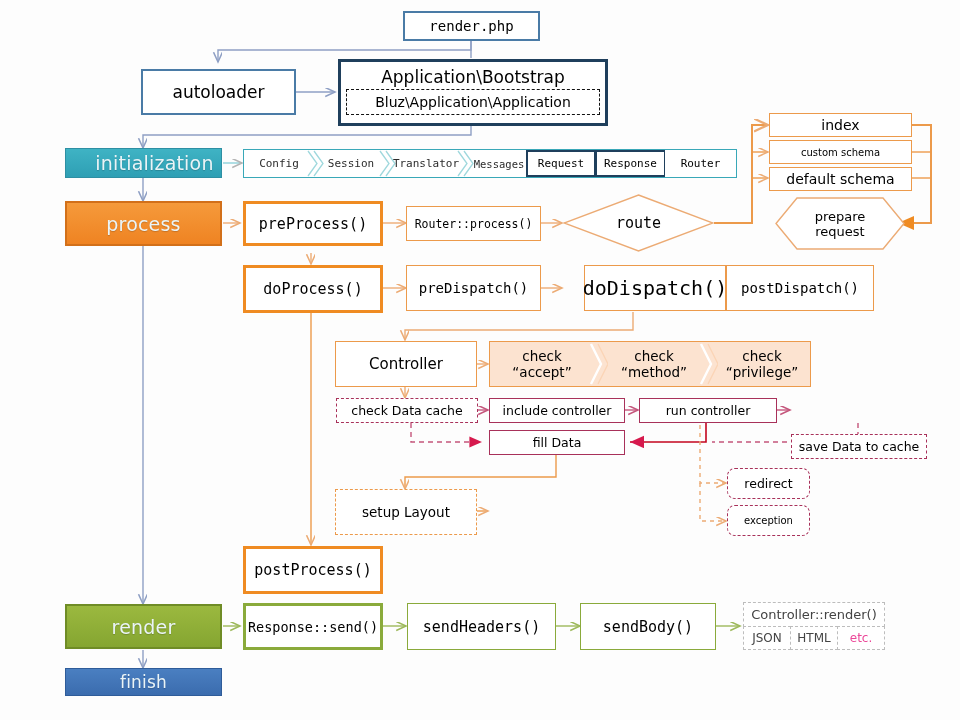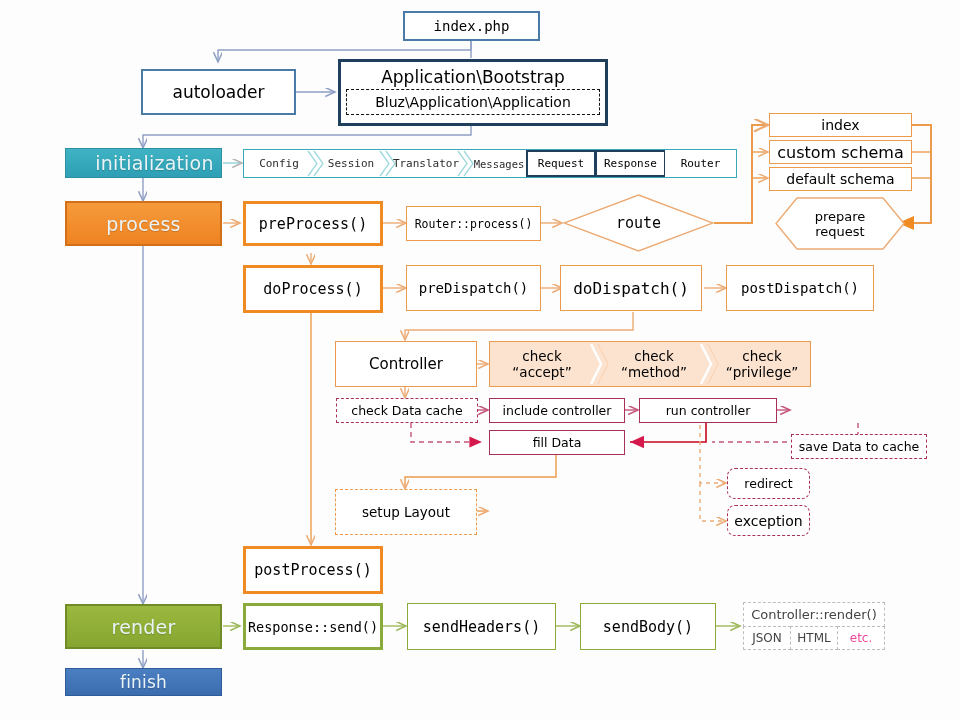--- a/index.html
+++ b/index.html
@@ -129,21 +129,21 @@
     <path d="M556,455 L556,477 L405,477 L405,489" fill="none" stroke="#ec9a4b" stroke-width="1.4" marker-end="url(#ar-orange)"></path>
 
     <path d="M477,511 L488,511" fill="none" stroke="#ec9a4b" stroke-width="1.4" marker-end="url(#ar-orange)"></path>
 
     <path d="M383,626 L406,626" fill="none" stroke="#9cb85a" stroke-width="1.4" marker-end="url(#ar-olive)"></path>
     <path d="M556,626 L580,626" fill="none" stroke="#9cb85a" stroke-width="1.4" marker-end="url(#ar-olive)"></path>
     <path d="M716,626 L740,626" fill="none" stroke="#9cb85a" stroke-width="1.4" marker-end="url(#ar-olive)"></path>
   </svg>
 
   <div class="node mono b-steel" style="left:403px;top:11px;width:137px;height:30px;font-size:14px;">
-    <span>index.php</span>
+    <span>render.php</span>
   </div>
 
   <div class="node sans b-steel" style="left:141px;top:69px;width:155px;height:46px;font-size:17px;">
     <span>autoloader</span>
   </div>
 
   <div class="node b-navy" style="left:338px;top:59px;width:270px;height:67px;flex-direction:column;justify-content:flex-start;padding-top:3px;">
     <div class="sans" style="font-size:17px;line-height:24px;">Application\Bootstrap</div>
     <div class="node sans b-dash-black" style="position:static;width:254px;height:26px;font-size:14px;background:transparent;">Bluz\Application\Application</div>
   </div>
@@ -194,21 +194,21 @@
   <div class="node mono b-navy-thin" style="left:595px;top:150px;width:71px;height:27px;font-size:11px;">
     <span>Response</span>
   </div>
   <div class="node mono" style="left:665px;top:150px;width:71px;height:27px;font-size:11px;">
     <span>Router</span>
   </div>
 
   <div class="node sans b-orange" style="left:769px;top:113px;width:143px;height:24px;font-size:14px;">
     <span>index</span>
   </div>
-  <div class="node sans b-orange" style="left:769px;top:140px;width:143px;height:24px;font-size:16px;text-align:right;">
+  <div class="node sans b-orange" style="left:769px;top:140px;width:143px;height:24px;font-size:10px;text-align:right;">
     <span>custom schema</span>
   </div>
   <div class="node sans b-orange" style="left:769px;top:167px;width:143px;height:24px;font-size:14px;">
     <span>default schema</span>
   </div>
 
   <div style="position:absolute;left:775px;top:197px;width:130px;height:53px;">
     <svg width="130" height="53" style="position:absolute;left:0;top:0;">
       <polygon points="22,1 108,1 129,26.5 108,52 22,52 1,26.5" fill="#fff" stroke="#ecab74" stroke-width="1.4"></polygon>
     </svg>
@@ -230,21 +230,21 @@
     </svg>
     <div class="mono" style="position:absolute;left:0;top:0;width:151px;height:58px;display:flex;align-items:center;justify-content:center;font-size:15px;">route</div>
   </div>
 
   <div class="node mono b-orange-hi" style="left:243px;top:265px;width:140px;height:48px;font-size:15px;">
     <span>doProcess()</span>
   </div>
   <div class="node mono b-orange" style="left:406px;top:265px;width:135px;height:46px;font-size:14px;">
     <span>preDispatch()</span>
   </div>
-  <div class="node mono b-orange" style="left:560px;top:265px;width:142px;height:46px;font-size:16px;">
+  <div class="node mono b-orange" style="left:584px;top:265px;width:142px;height:46px;font-size:20px;">
     <span>doDispatch()</span>
   </div>
   <div class="node mono b-orange" style="left:726px;top:265px;width:148px;height:46px;font-size:14px;">
     <span>postDispatch()</span>
   </div>
 
   <div class="node sans b-orange" style="left:335px;top:341px;width:142px;height:46px;font-size:15px;">
     <span>Controller</span>
   </div>
   <div class="node fill-peach b-orange" style="left:489px;top:341px;width:322px;height:46px;"></div>
@@ -281,21 +281,21 @@
   <div class="node sans b-crimson-dash" style="left:791px;top:398px;width:136px;height:25px;font-size:12.5px;margin-top:36px;">
     <span>save Data to cache</span>
   </div>
   <div class="node sans b-crimson" style="left:489px;top:430px;width:136px;height:25px;font-size:12.5px;">
     <span>fill Data</span>
   </div>
 
   <div class="node sans b-crimson-dash" style="left:727px;top:468px;width:83px;height:31px;border-radius:8px;font-size:12.5px;">
     <span>redirect</span>
   </div>
-  <div class="node sans b-crimson-dash" style="left:727px;top:505px;width:83px;height:31px;border-radius:8px;font-size:14px;">
+  <div class="node sans b-crimson-dash" style="left:727px;top:505px;width:83px;height:31px;border-radius:8px;font-size:10px;">
     <span>exception</span>
   </div>
 
   <div class="node sans b-orange-dash" style="left:335px;top:489px;width:142px;height:46px;font-size:13.5px;">
     <span>setup Layout</span>
   </div>
 
   <div class="node mono b-orange-hi" style="left:243px;top:546px;width:140px;height:48px;font-size:15px;">
     <span>postProcess()</span>
   </div>

